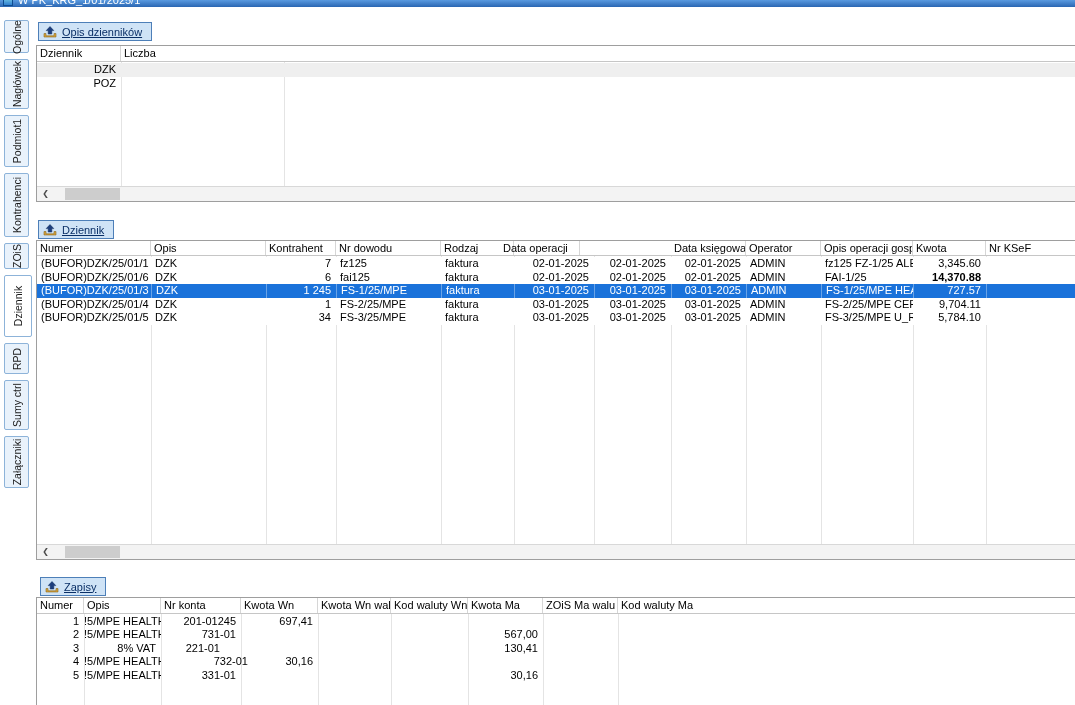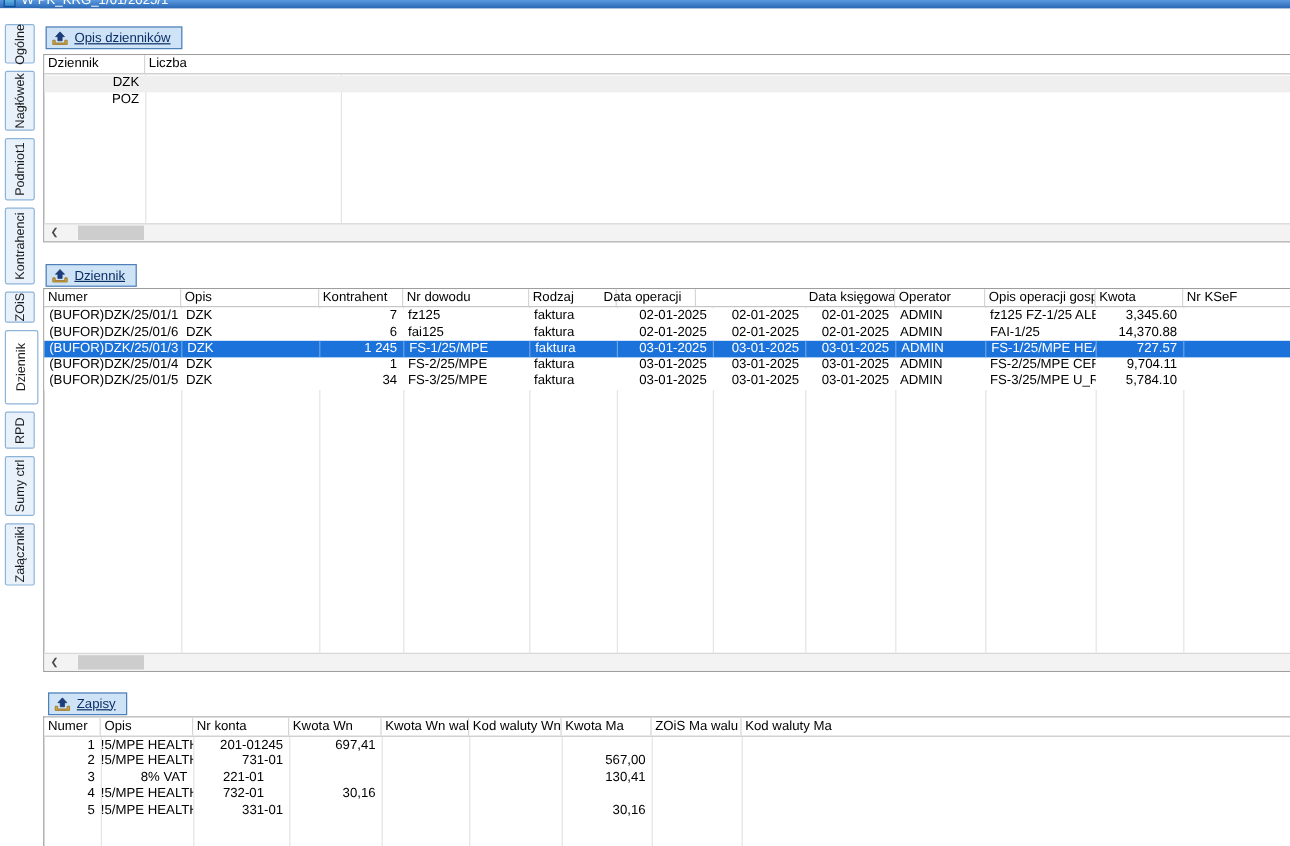--- a/index.html
+++ b/index.html
@@ -185,21 +185,21 @@
       <div class="gcell al first" style="left: 0px; width: 114px;">(BUFOR)DZK/25/01/6</div>
       <div class="gcell al" style="left: 114px; width: 115px;">DZK</div>
       <div class="gcell ar" style="left: 229px; width: 70px;">6</div>
       <div class="gcell al" style="left: 299px; width: 105px;">fai125</div>
       <div class="gcell al" style="left: 404px; width: 73px;">faktura</div>
       <div class="gcell ar" style="left: 477px; width: 80px;">02-01-2025</div>
       <div class="gcell ar" style="left: 557px; width: 77px;">02-01-2025</div>
       <div class="gcell ar" style="left: 634px; width: 75px;">02-01-2025</div>
       <div class="gcell al" style="left: 709px; width: 75px;">ADMIN</div>
       <div class="gcell al" style="left: 784px; width: 92px;">FAI-1/25</div>
-      <div class="gcell ar" style="left: 876px; width: 73px;">14,370.88</div>
+      <div class="gcell ar" style="left: 876px; width: 73px; font-weight: bold;">14,370.88</div>
       <div class="gcell al" style="left: 949px; width: 91px;"></div>
     </div>
     <div class="grow opaque sel" style="top: 43px; height: 13.5px;">
       <div class="gcell al first" style="left: 0px; width: 114px;">(BUFOR)DZK/25/01/3</div>
       <div class="gcell al" style="left: 114px; width: 115px;">DZK</div>
       <div class="gcell ar" style="left: 229px; width: 70px;">1 245</div>
       <div class="gcell al" style="left: 299px; width: 105px;">FS-1/25/MPE</div>
       <div class="gcell al" style="left: 404px; width: 73px;">faktura</div>
       <div class="gcell ar" style="left: 477px; width: 80px;">03-01-2025</div>
       <div class="gcell ar" style="left: 557px; width: 77px;">03-01-2025</div>
@@ -295,21 +295,21 @@
       <div class="gcell ar" style="left: 204px; width: 77px;"></div>
       <div class="gcell al" style="left: 281px; width: 73px;"></div>
       <div class="gcell al" style="left: 354px; width: 77px;"></div>
       <div class="gcell ar" style="left: 431px; width: 75px;">130,41</div>
       <div class="gcell al" style="left: 506px; width: 75px;"></div>
       <div class="gcell al" style="left: 581px; width: 459px;"></div>
     </div>
     <div class="grow" style="top: 57.2px; height: 13.4px;">
       <div class="gcell ar first" style="left: 0px; width: 47px;">4</div>
       <div class="gcell ar" style="left: 47px; width: 77px;">!5/MPE HEALTH</div>
-      <div class="gcell ar" style="left: 108px; width: 80px; padding-left: 40px;">732-01</div>
+      <div class="gcell ar" style="left: 136px; width: 80px; padding-left: 40px;">732-01</div>
       <div class="gcell ar" style="left: 204px; width: 77px;">30,16</div>
       <div class="gcell al" style="left: 281px; width: 73px;"></div>
       <div class="gcell al" style="left: 354px; width: 77px;"></div>
       <div class="gcell ar" style="left: 431px; width: 75px;"></div>
       <div class="gcell al" style="left: 506px; width: 75px;"></div>
       <div class="gcell al" style="left: 581px; width: 459px;"></div>
     </div>
     <div class="grow" style="top: 70.6px; height: 13.4px;">
       <div class="gcell ar first" style="left: 0px; width: 47px;">5</div>
       <div class="gcell ar" style="left: 47px; width: 77px;">!5/MPE HEALTH</div>

